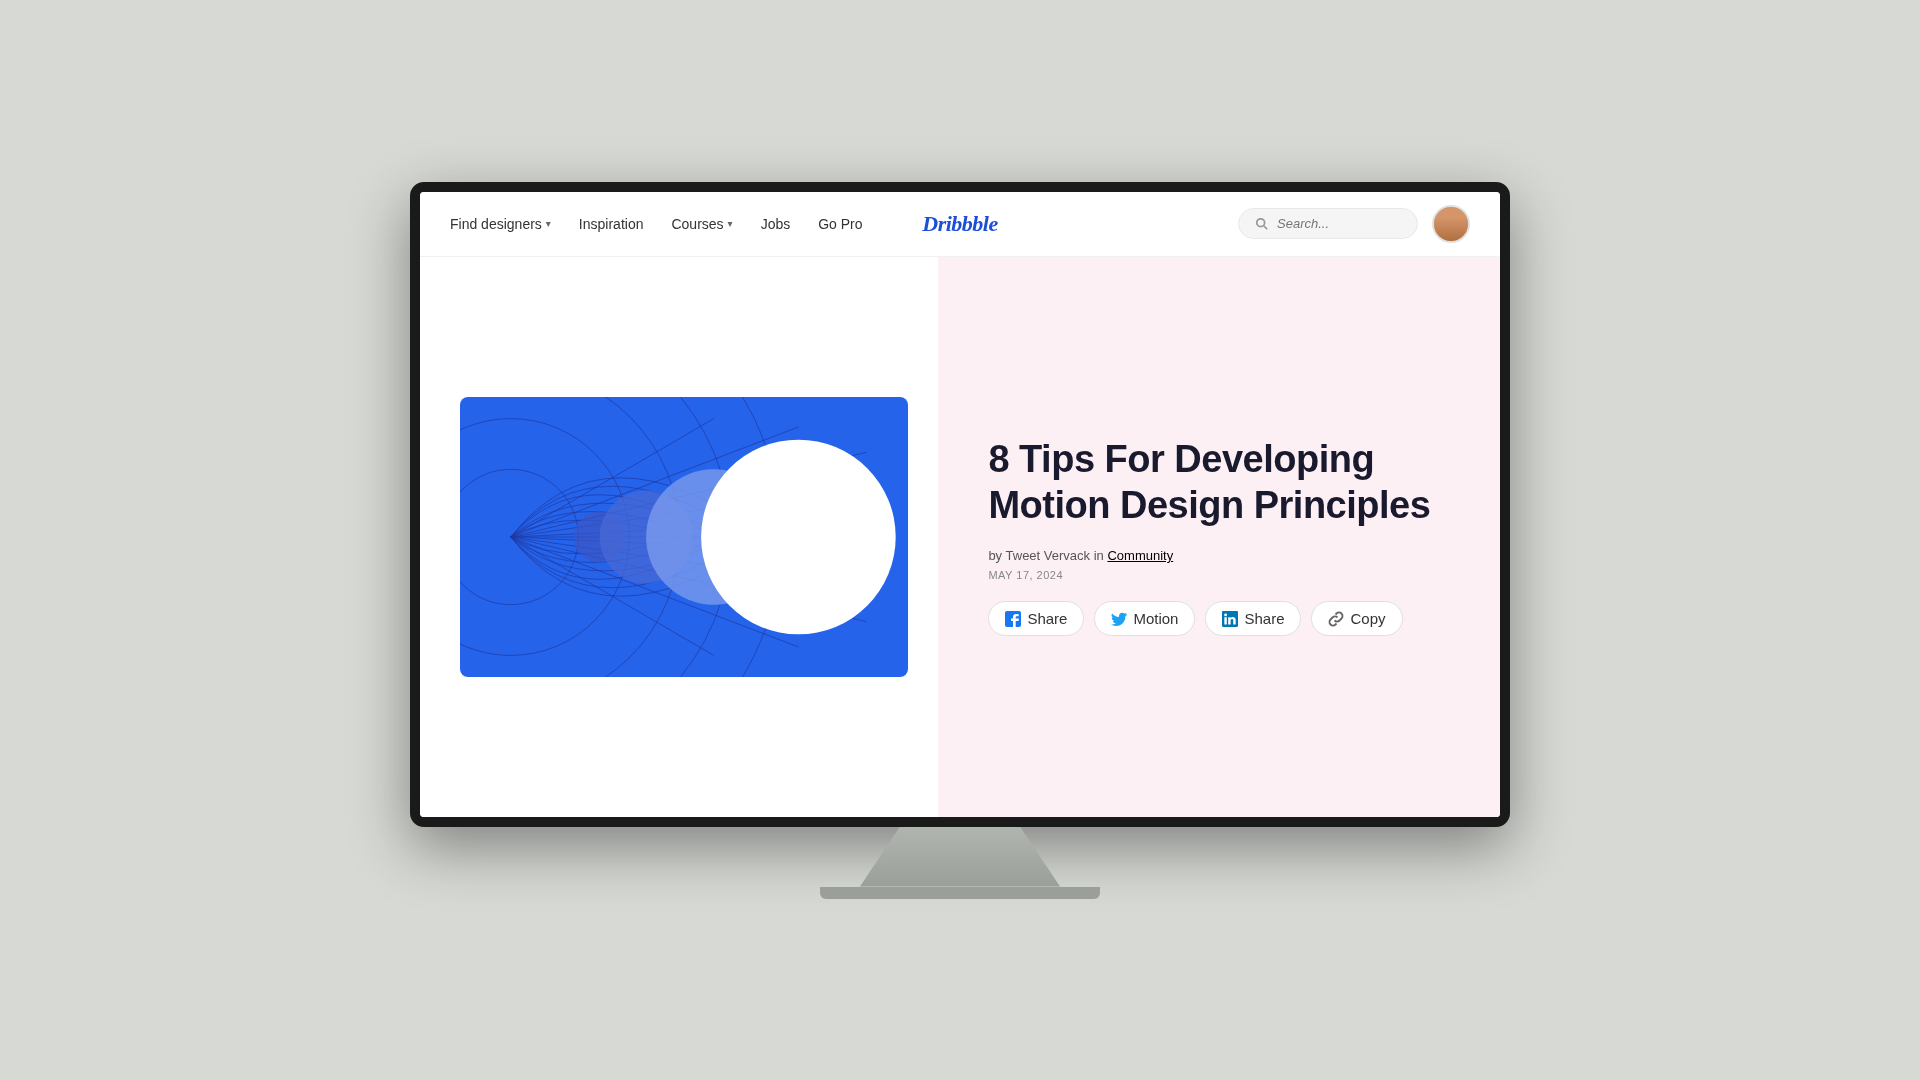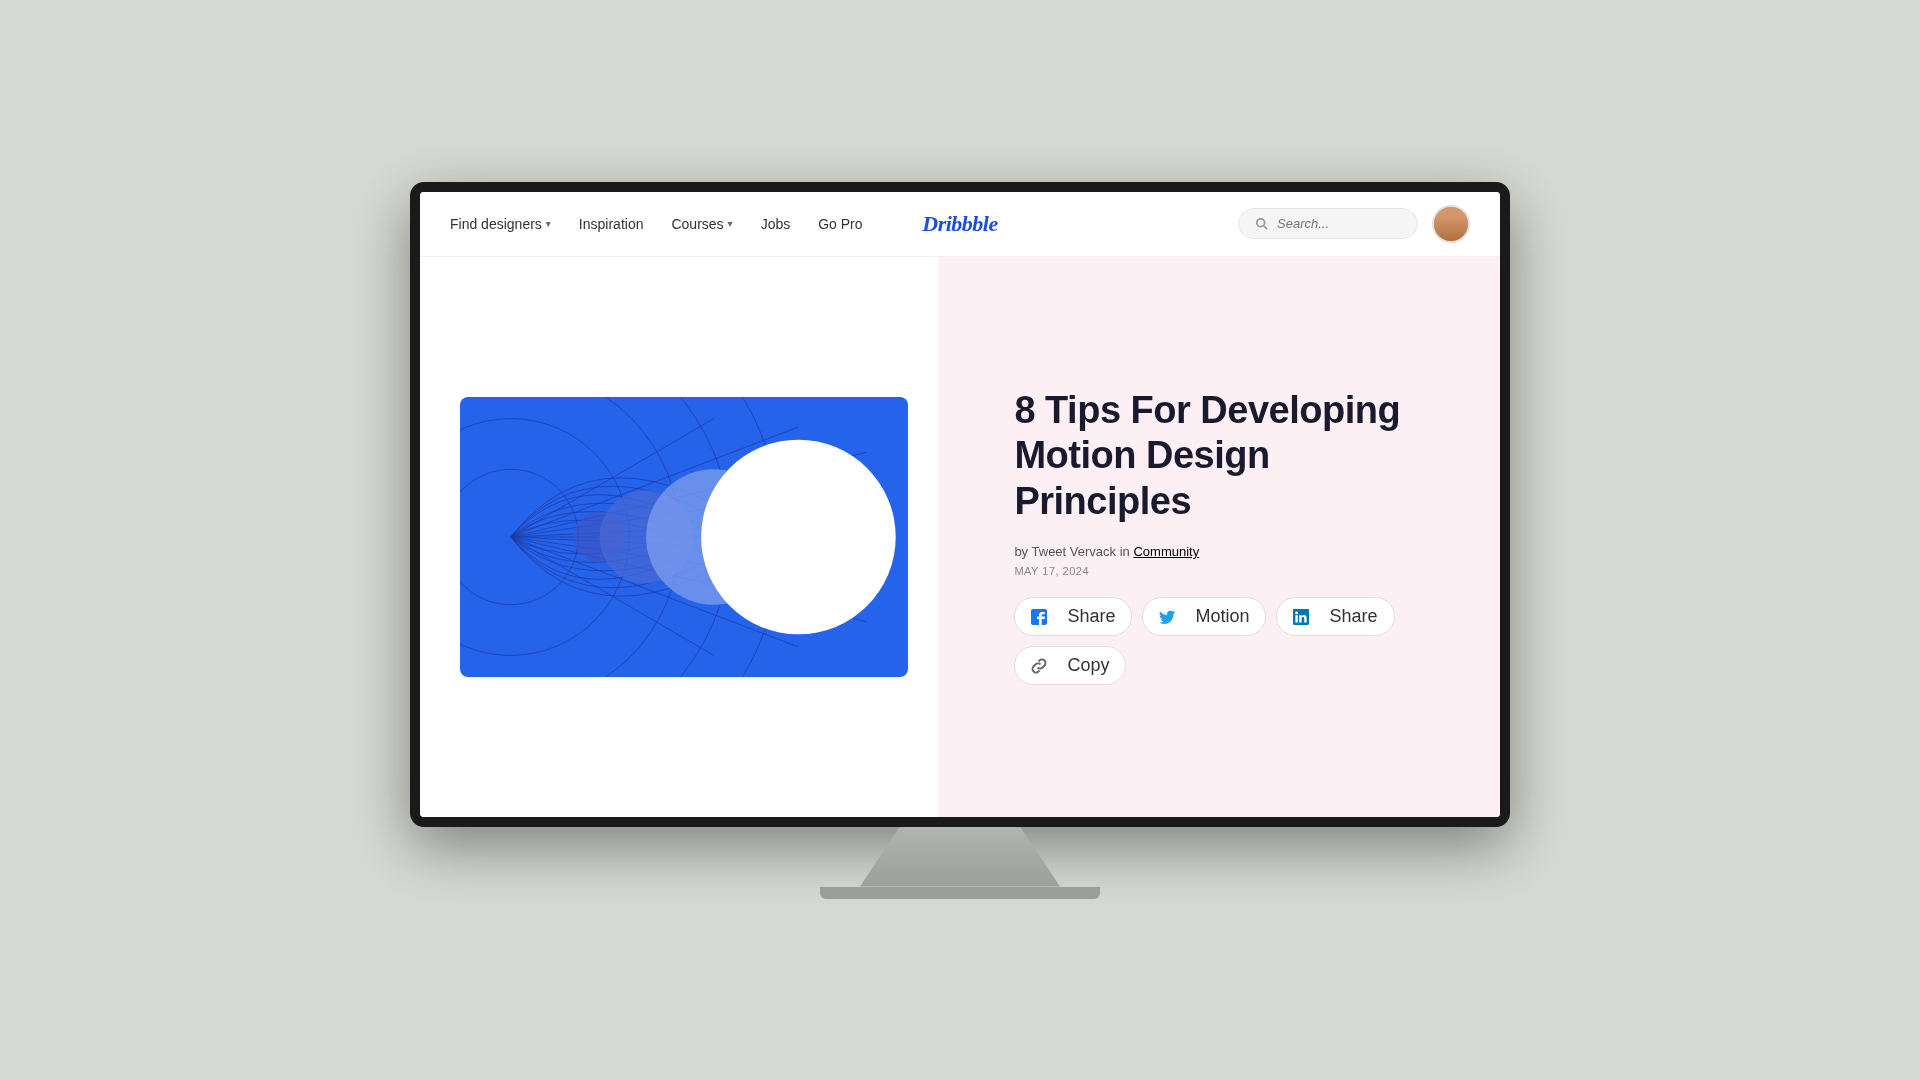--- a/index.html
+++ b/index.html
@@ -170,21 +170,21 @@
       top: 0; left: 0;
       width: 100%; height: 100%;
     }
 
     .right-panel {
       flex: 1;
       background: #fdf0f4;
       display: flex;
       flex-direction: column;
       justify-content: center;
-      padding: 40px 76px;
+      padding: 40px 50px;
     }
 
     .article-title {
       font-size: 38px;
       font-weight: 800;
       color: #1a1a2e;
       line-height: 1.2;
       margin-bottom: 20px;
       letter-spacing: -0.5px;
     }
@@ -211,26 +211,26 @@
 
     .share-buttons {
       display: flex;
       gap: 10px;
       flex-wrap: wrap;
     }
 
     .share-btn {
       display: flex;
       align-items: center;
-      gap: 20px;
+      gap: 6px;
       padding: 8px 16px;
       border: 1.5px solid #e0e0e0;
       border-radius: 20px;
       background: #fff;
-      font-size: 18px;
+      font-size: 15px;
       font-weight: 500;
       color: #333;
       cursor: pointer;
       white-space: nowrap;
     }
 
     .share-btn-icon {
       width: 16px;
       height: 16px;
       display: flex;

